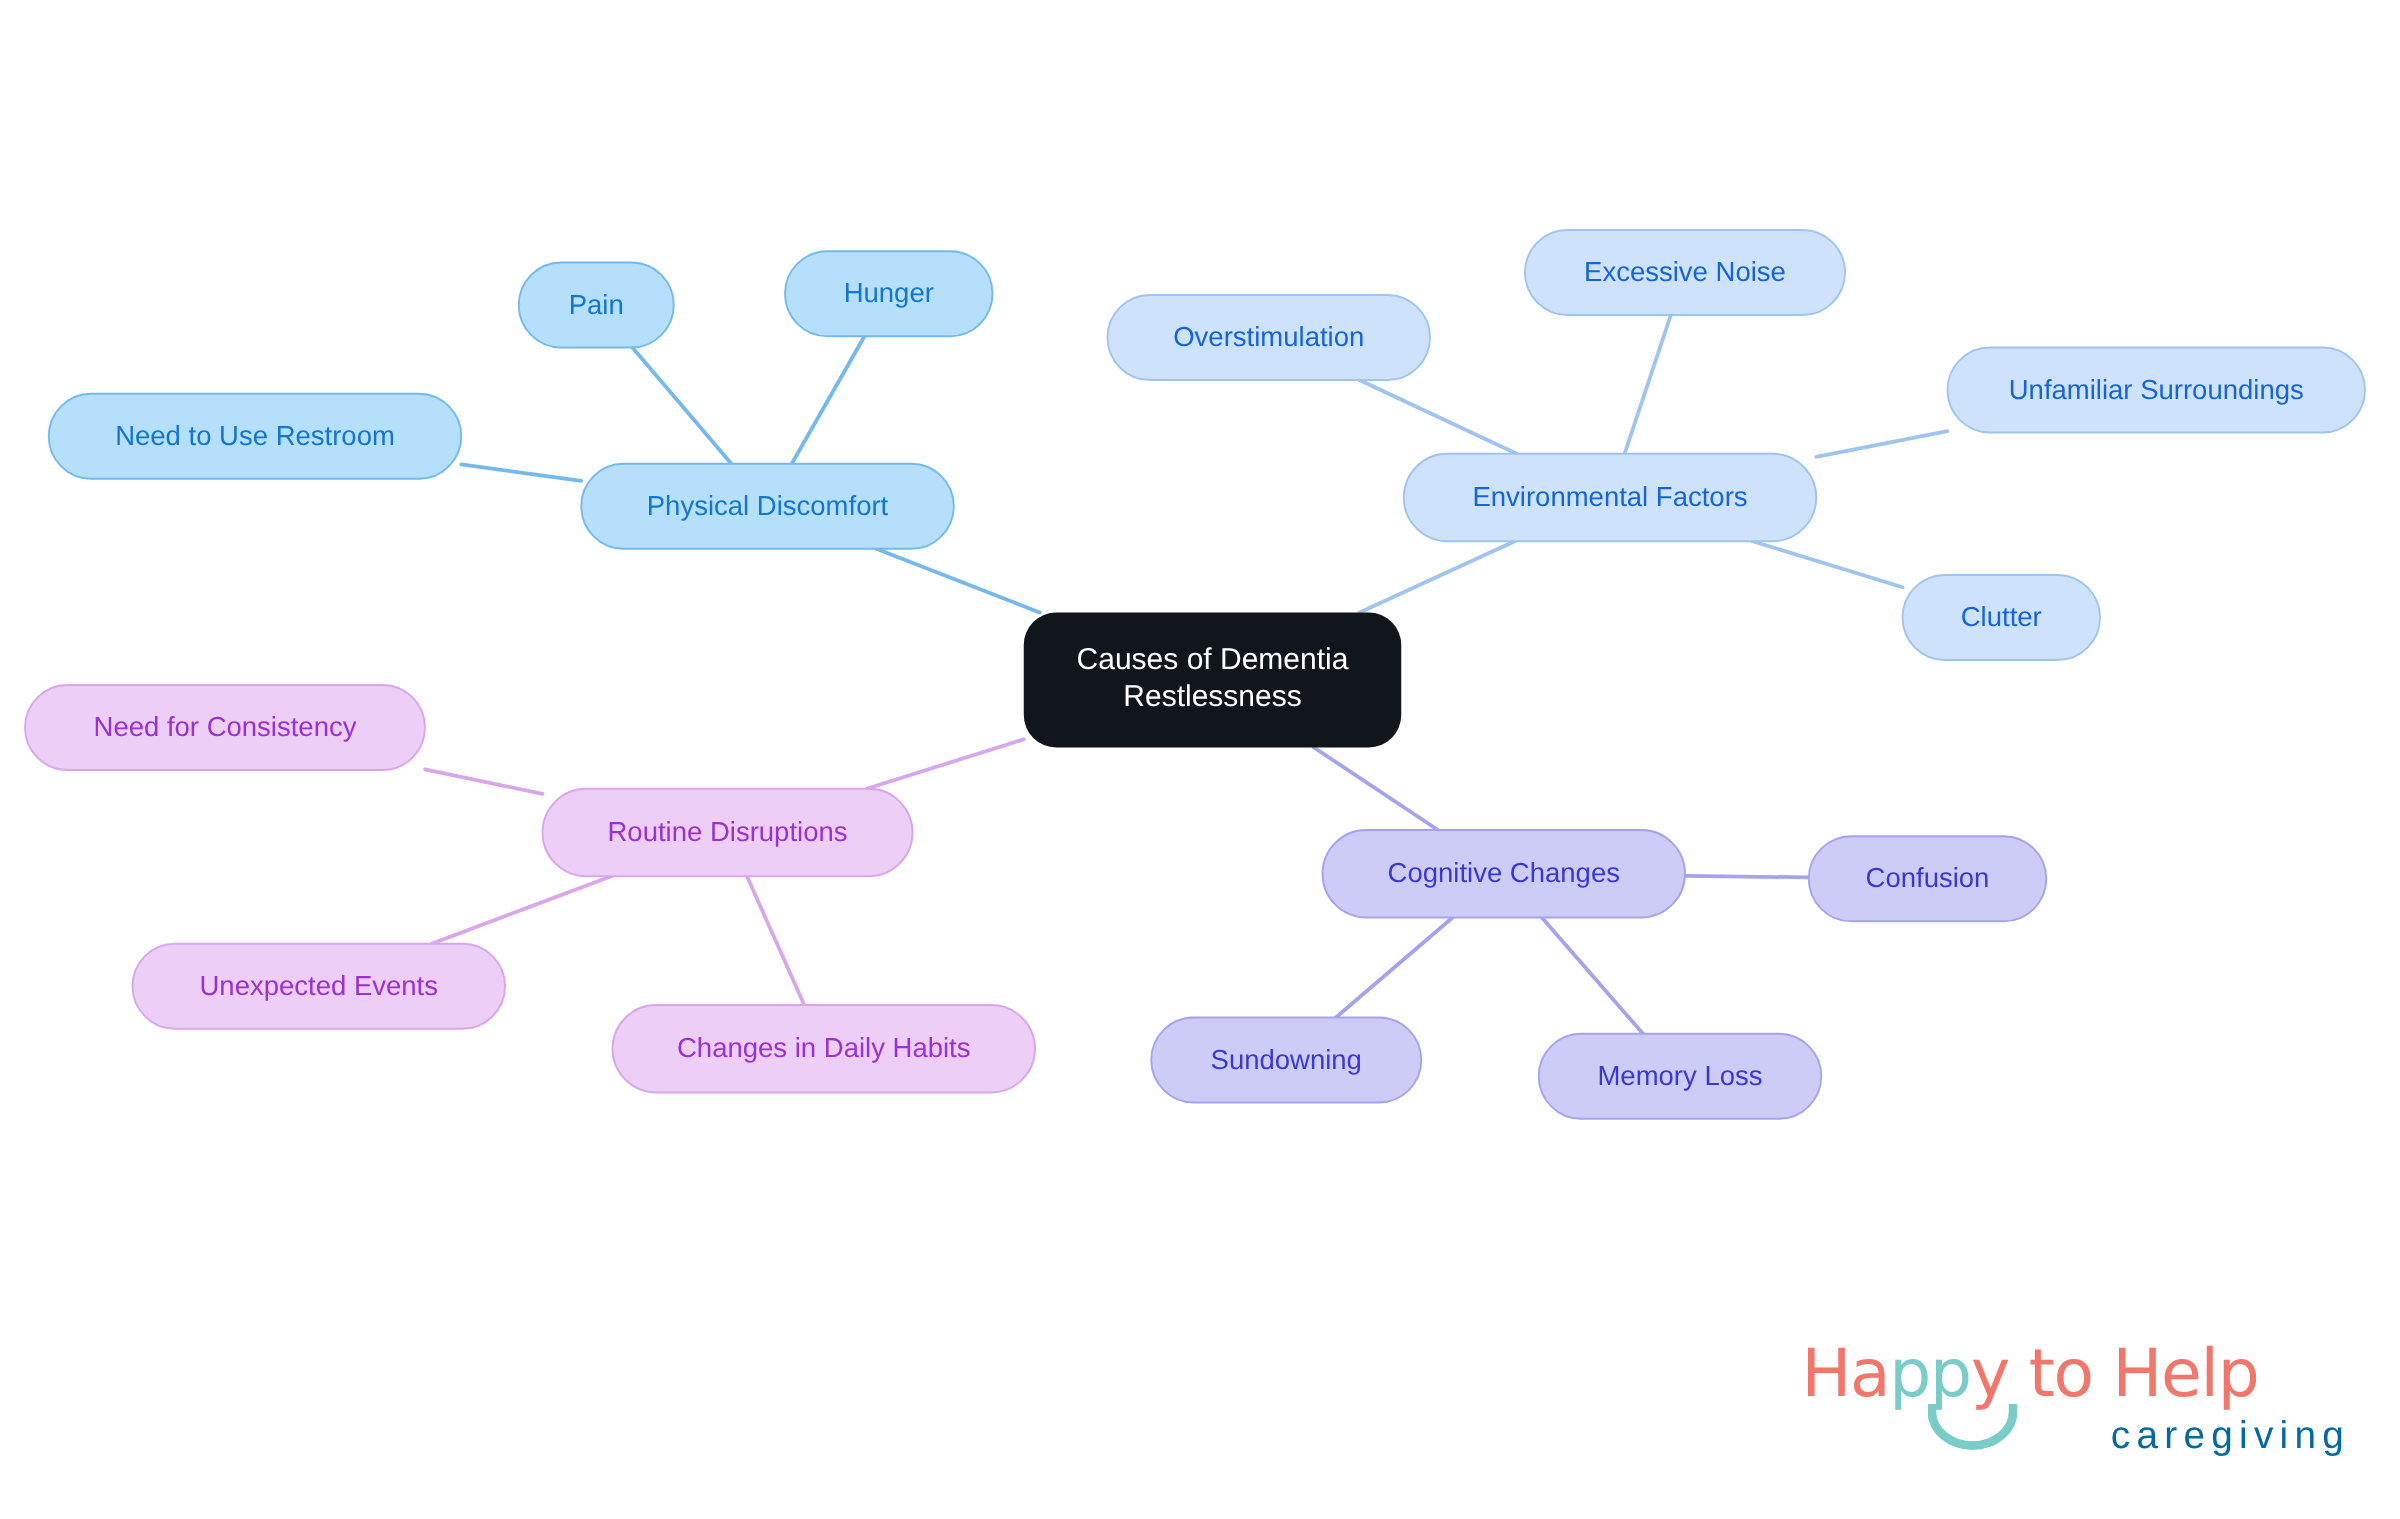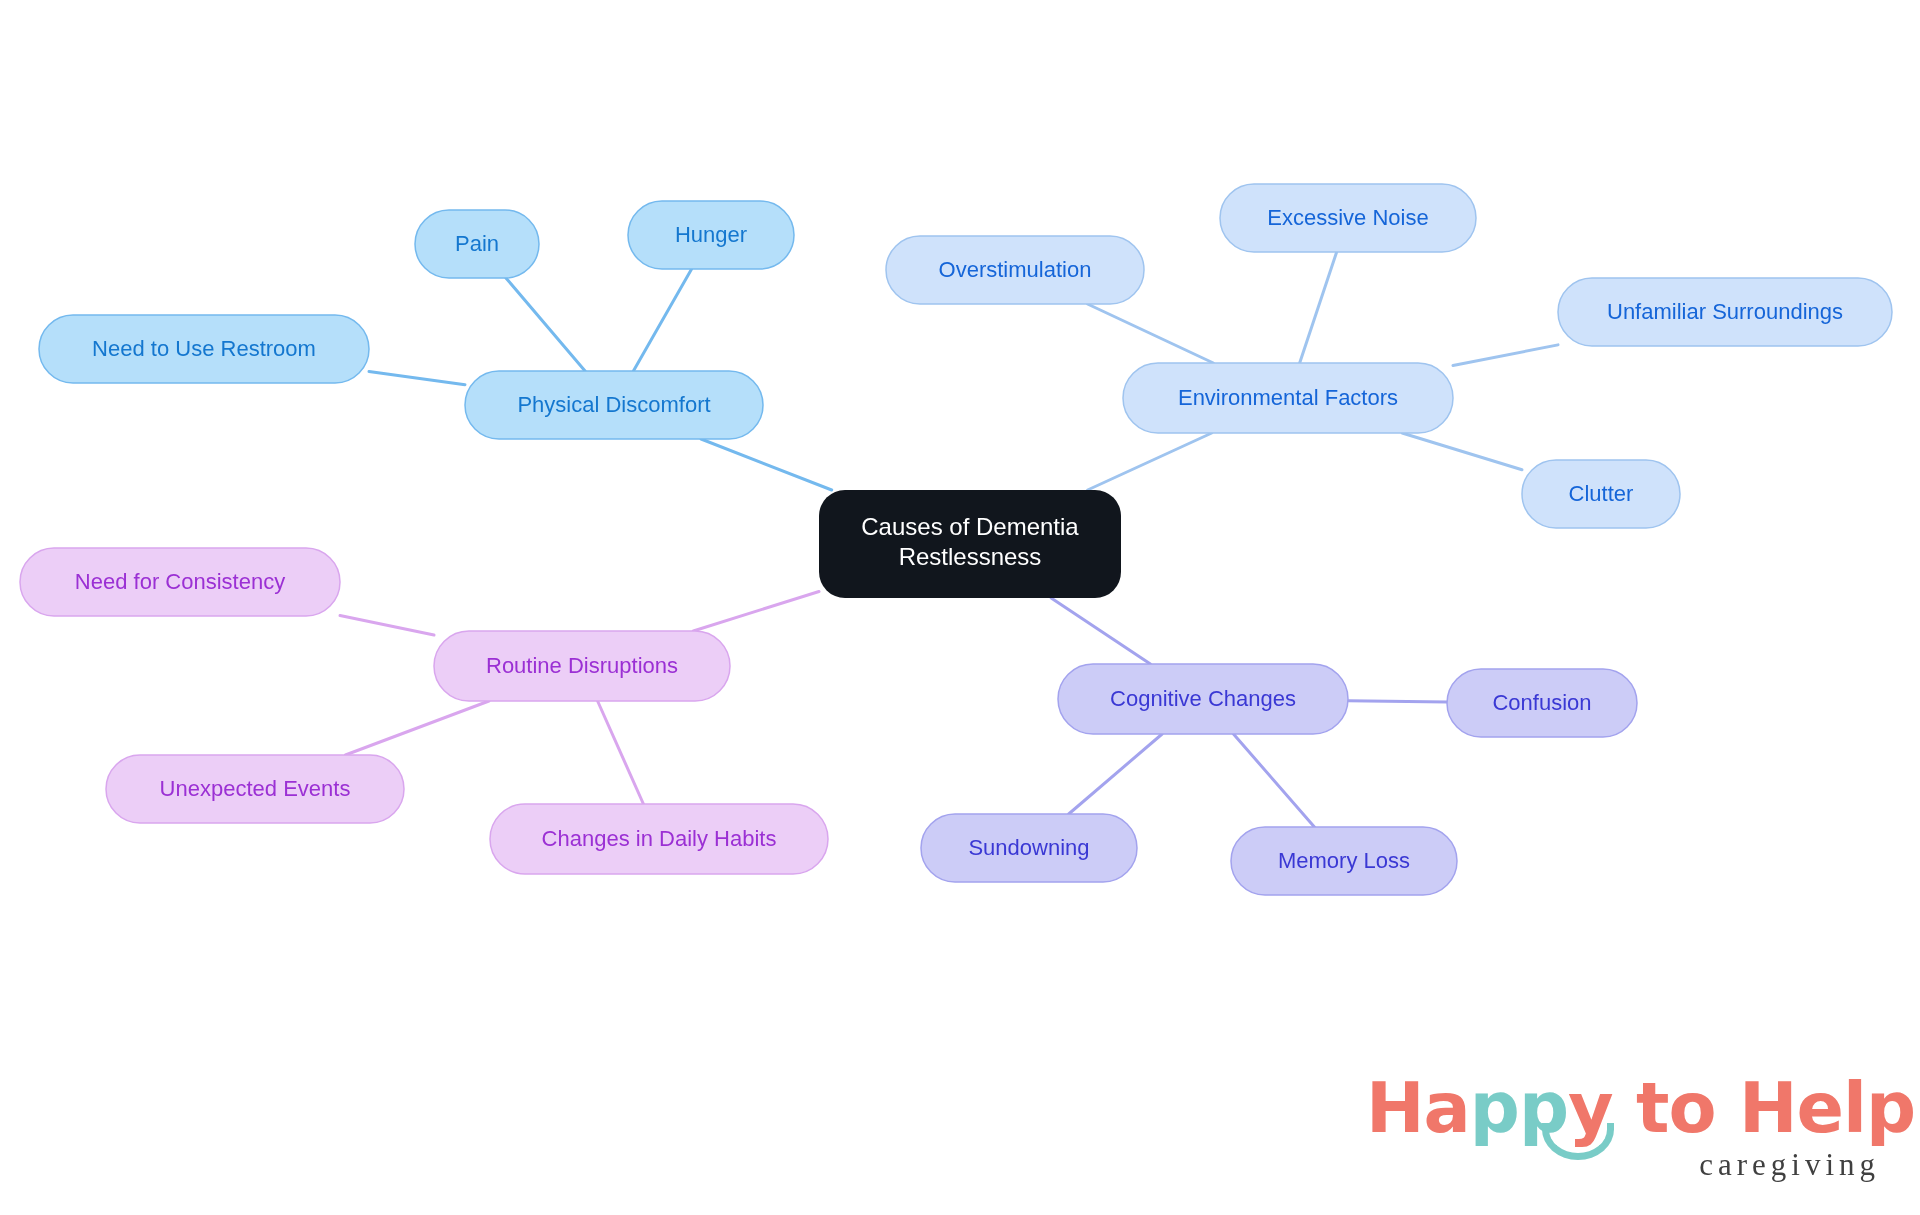--- a/index.html
+++ b/index.html
@@ -38,22 +38,22 @@
     position: absolute;
     right: 34px;
     bottom: 22px;
     width: 520px;
     height: 120px;
     text-align: right;
     user-select: none;
   }
   .logo-wordmark {
     font-family: "DejaVu Sans", "Liberation Sans", sans-serif;
-    font-weight: bold;
-    font-size: 70px;
+    font-weight: normal;
+    font-size: 53px;
     letter-spacing: -1px;
     line-height: 1;
     white-space: nowrap;
     position: relative;
     display: block;
     text-align: center;
     padding-right: 4px;
   }
   .logo-coral { color: #f0776a; }
   .logo-teal  { color: #79ccc7; }
@@ -62,24 +62,24 @@
     left: 176px;
     top: 50px;
     width: 58px;
     height: 30px;
     border: 7px solid #79ccc7;
     border-top: none;
     border-bottom-left-radius: 40px 34px;
     border-bottom-right-radius: 40px 34px;
   }
   .logo-sub {
-    font-family: Liberation Serif, serif;
+    font-family: Liberation Sans, sans-serif;
     font-size: 31px;
     letter-spacing: 5px;
-    color: #404040;
+    color: #0369a1;
     display: block;
     text-align: right;
     margin-top: 4px;
     padding-right: 6px;
     white-space: nowrap;
   }
 </style>
 </head>
 <body>
 

